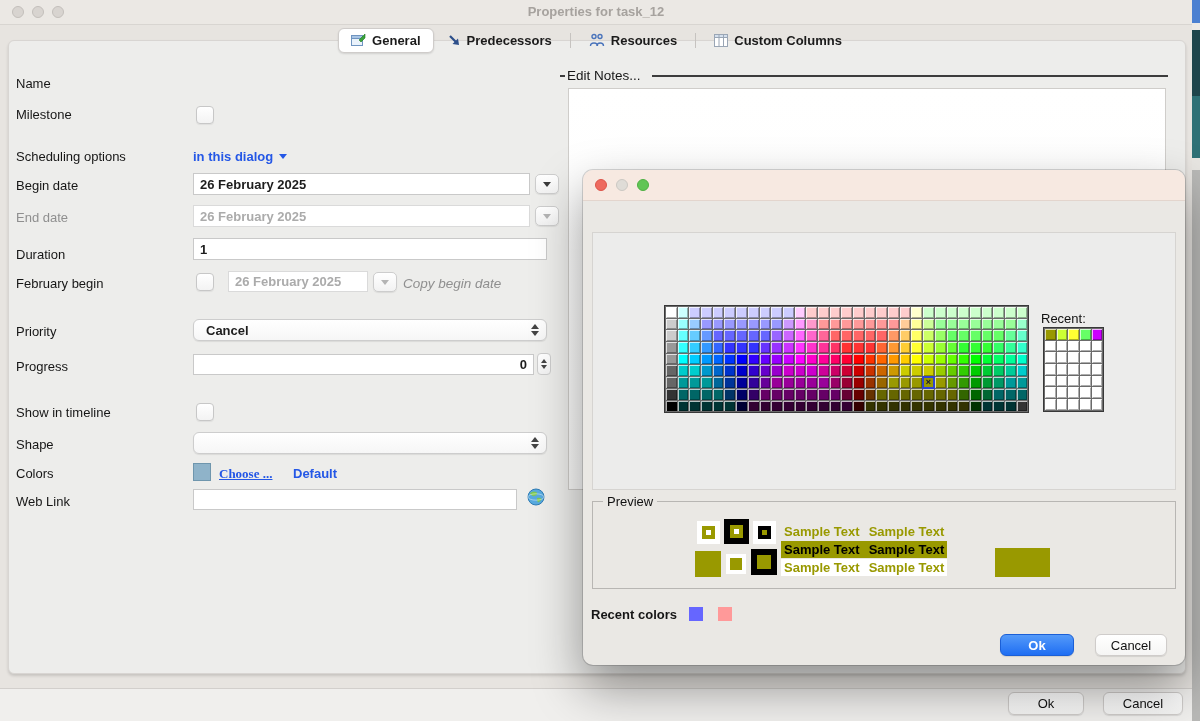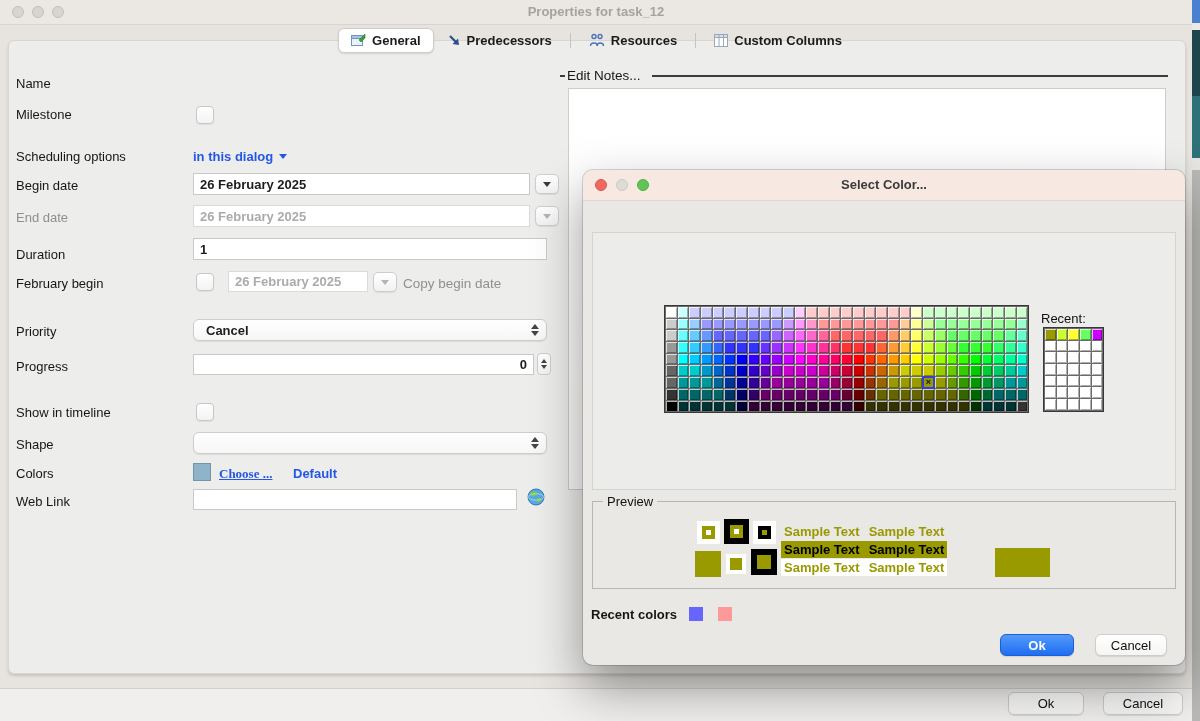--- a/index.html
+++ b/index.html
@@ -153,21 +153,21 @@
 
   <div class="abs flabel" style="left:16px;top:247px;">Duration</div>
   <div class="abs tinput" style="left:193px;top:238px;width:354px;height:22px;">1</div>
 
   <div class="abs flabel" style="left:16px;top:276px;">February begin</div>
   <div class="abs checkbox" style="left:196px;top:273px;"></div>
   <div class="abs tinput dim" style="left:228px;top:271px;width:140px;height:21px;">26 February 2025</div>
   <div class="abs drop-btn" style="left:373px;top:272px;">
       <span class="tri-down dim"></span>
     </div>
-  <div class="abs flabel dim" style="left:403px;top:276px;font-size:13.5px;">Copy begin date</div>
+  <div class="abs flabel dim" style="left:403px;top:276px;font-size:13.5px;font-style:italic;">Copy begin date</div>
 
   <div class="abs flabel" style="left:16px;top:324px;">Priority</div>
   <div class="abs mac-select" style="left:193px;top:319px;width:354px;height:22px;">
     <span>Cancel</span>
     <span class="chevrons">
         <span class="chev-up"></span>
         <span class="chev-dn"></span>
       </span>
   </div>
 
@@ -215,21 +215,20 @@
   <div class="abs footer"></div>
   <div class="abs btn" style="left:1008px;top:692px;width:76px;height:23px;">Ok</div>
   <div class="abs btn" style="left:1103px;top:692px;width:80px;height:23px;">Cancel</div>
 </div>
 
 <div class="abs color-dialog">
   <div class="abs cd-titlebar">
     <span class="cd-light" style="left:12px;background:#ee6a5f;border:1px solid #dd5449;"></span>
     <span class="cd-light" style="left:33px;background:#dfdcd7;border:1px solid #cbc8c3;"></span>
     <span class="cd-light" style="left:54px;background:#61c555;border:1px solid #4eb043;"></span>
-    <div class="abs cd-title">Select Color...</div>
   </div>
 
 
   <div class="abs cd-panel"></div>
 
   <div class="abs sw-grid" style="left:81px;top:135px;grid-template-columns:repeat(31,10.7px);">
       <div class="sw-cell" style="background: rgb(255, 255, 255);"></div>
       <div class="sw-cell" style="background: rgb(204, 255, 255);"></div>
       <div class="sw-cell" style="background: rgb(204, 204, 255);"></div>
       <div class="sw-cell" style="background: rgb(204, 204, 255);"></div>

